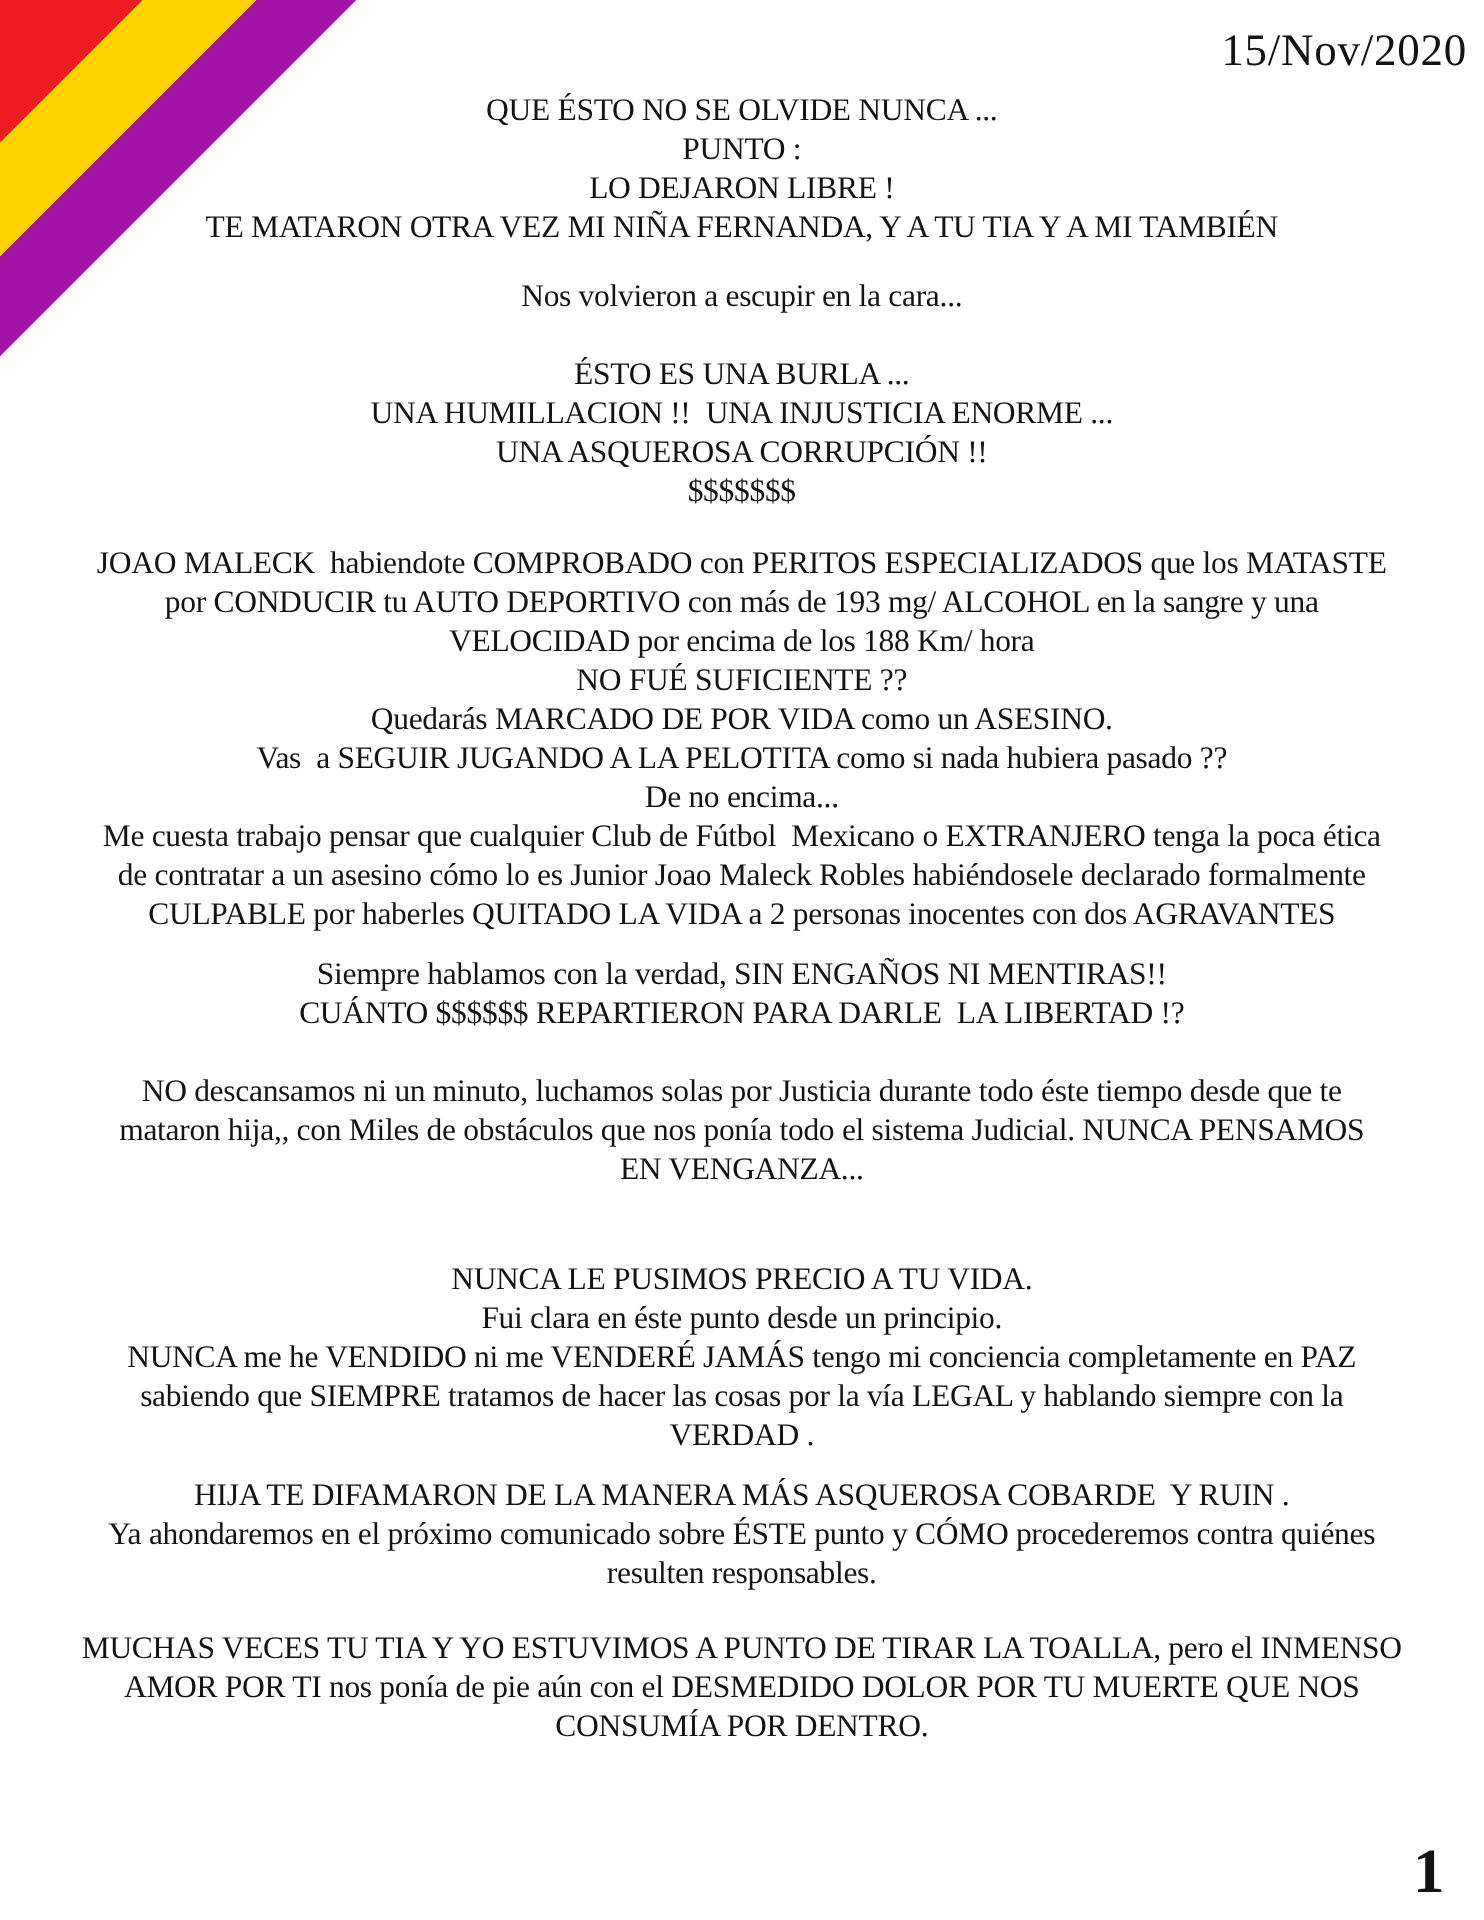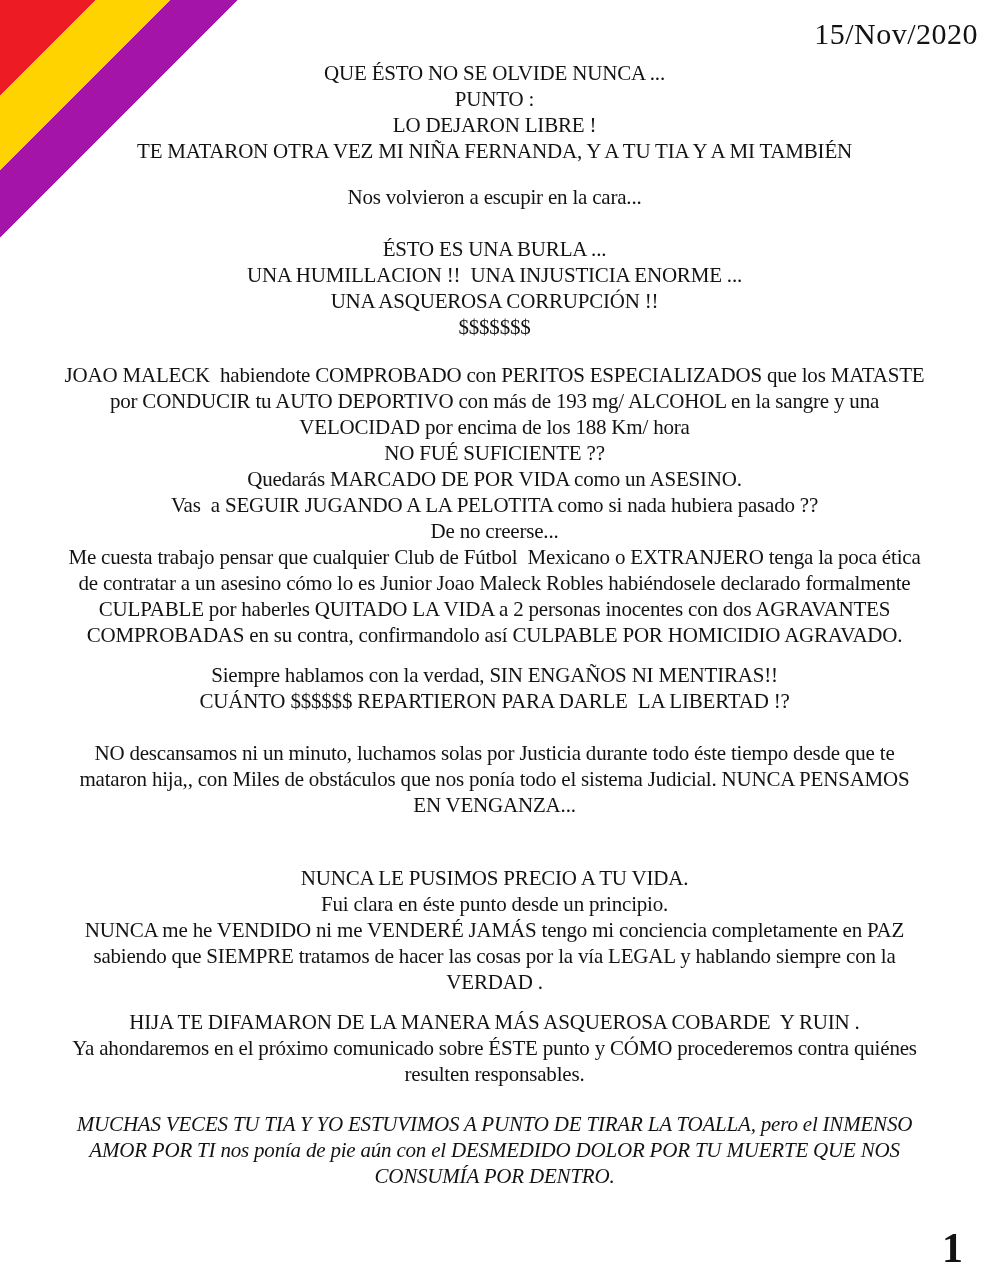--- a/index.html
+++ b/index.html
@@ -36,21 +36,21 @@
   }
   .line { white-space: pre; }
   .para-1 { margin-top: 8px; }
   .para-2 { margin-top: 20px; }
   .para-3 { margin-top: 26px; }
   .para-4 { margin-top: 22px; }
   .para-5 { margin-top: 14px; }
   .para-6 { margin-top: 26px; font-family: Liberation Serif, serif; }
   .para-7 { margin-top: 47px; }
   .para-8 { margin-top: 14px; }
-  .para-9 { margin-top: 24px; font-style: italic; }
+  .para-9 { margin-top: 24px; }
   .page-number {
     position: absolute;
     right: 26px; bottom: 10px;
     font-size: 42px;
     font-weight: bold;
     line-height: 44px;
   }
 </style>
 </head>
 <body>
@@ -79,25 +79,24 @@
     <div class="line">$$$$$$$</div>
   </div>
 
   <div class="para-4">
     <div class="line">JOAO MALECK  habiendote COMPROBADO con PERITOS ESPECIALIZADOS que los MATASTE</div>
     <div class="line">por CONDUCIR tu AUTO DEPORTIVO con más de 193 mg/ ALCOHOL en la sangre y una</div>
     <div class="line">VELOCIDAD por encima de los 188 Km/ hora</div>
     <div class="line">NO FUÉ SUFICIENTE ??</div>
     <div class="line">Quedarás MARCADO DE POR VIDA como un ASESINO.</div>
     <div class="line">Vas  a SEGUIR JUGANDO A LA PELOTITA como si nada hubiera pasado ??</div>
-    <div class="line">De no creerse...</div>
+    <div class="line">De no encima...</div>
     <div class="line">Me cuesta trabajo pensar que cualquier Club de Fútbol  Mexicano o EXTRANJERO tenga la poca ética</div>
     <div class="line">de contratar a un asesino cómo lo es Junior Joao Maleck Robles habiéndosele declarado formalmente</div>
     <div class="line">CULPABLE por haberles QUITADO LA VIDA a 2 personas inocentes con dos AGRAVANTES</div>
-    <div class="line">COMPROBADAS en su contra, confirmandolo así CULPABLE POR HOMICIDIO AGRAVADO.</div>
   </div>
 
   <div class="para-5">
     <div class="line">Siempre hablamos con la verdad, SIN ENGAÑOS NI MENTIRAS!!</div>
     <div class="line">CUÁNTO $$$$$$ REPARTIERON PARA DARLE  LA LIBERTAD !?</div>
   </div>
 
   <div class="para-6">
     <div class="line">NO descansamos ni un minuto, luchamos solas por Justicia durante todo éste tiempo desde que te</div>
     <div class="line">mataron hija,, con Miles de obstáculos que nos ponía todo el sistema Judicial. NUNCA PENSAMOS</div>

